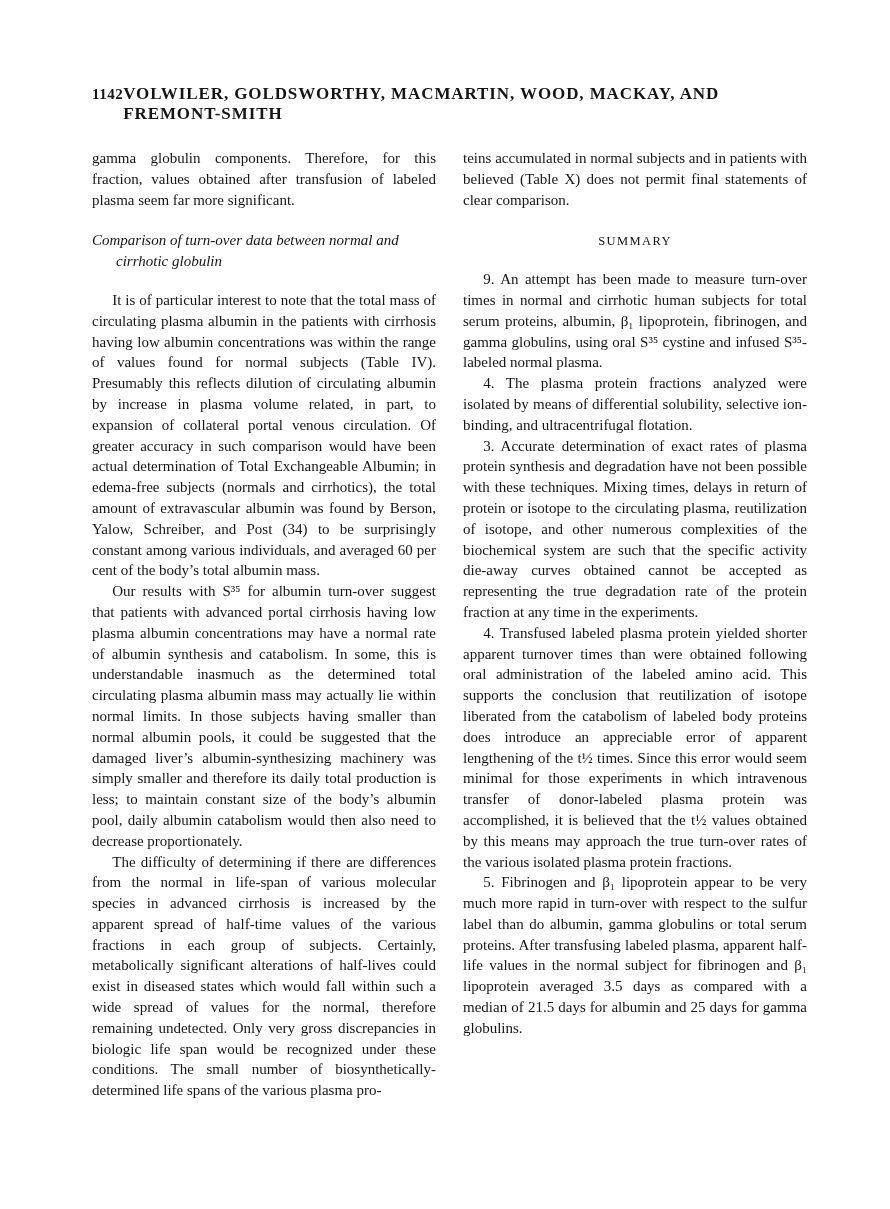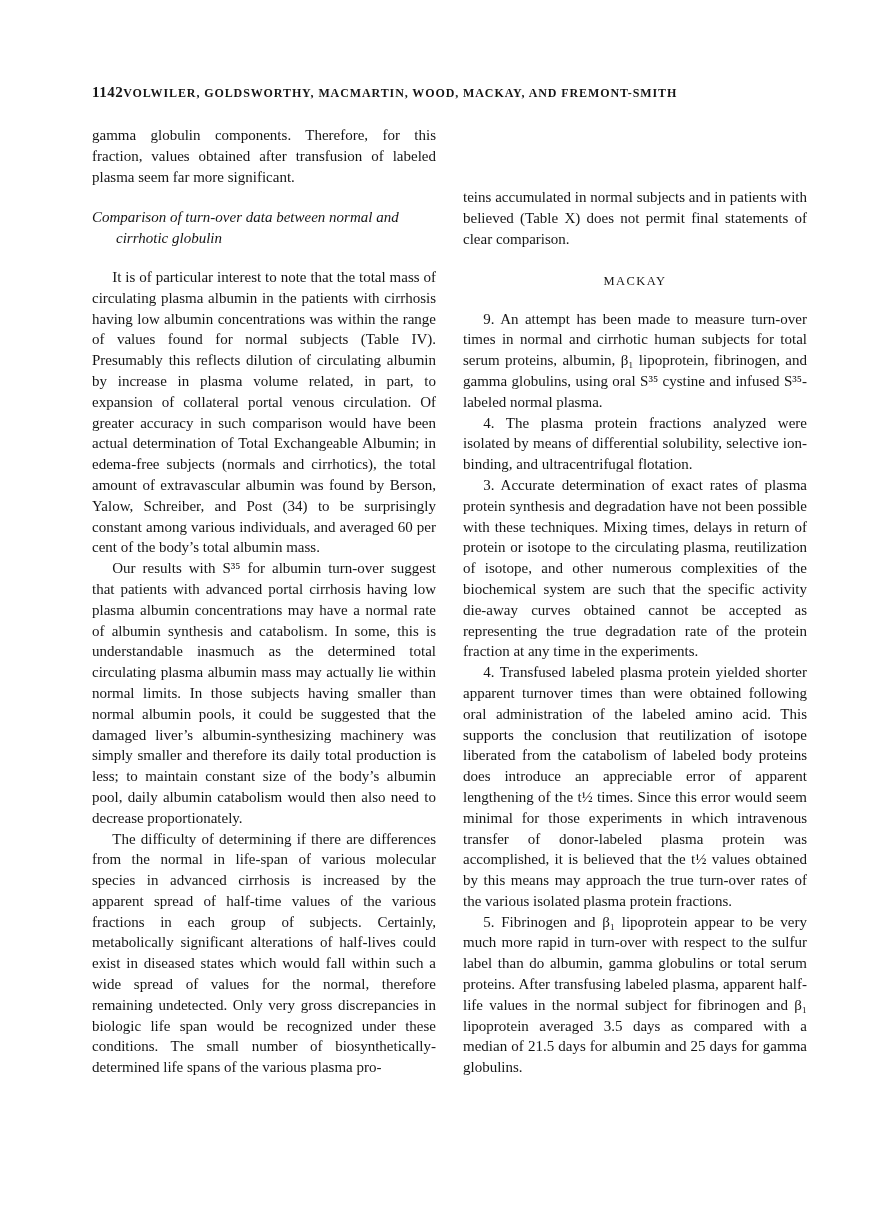--- a/index.html
+++ b/index.html
@@ -22,28 +22,27 @@
     display: flex;
     align-items: baseline;
     margin-bottom: 24px;
   }
   .page-number {
     font-size: 15px;
     font-weight: bold;
     letter-spacing: 0.5px;
   }
   .running-title {
-    font-size: 12px;
+    font-size: 17px;
     font-weight: bold;
     letter-spacing: 0.9px;
   }
   .columns {
     display: flex;
     gap: 27px;
-    align-items: flex-end;
   }
   .col {
     width: 344px;
     font-size: 15px;
     line-height: 20.8px;
     text-align: justify;
   }
   .col p {
     text-indent: 1.35em;
   }
@@ -84,21 +83,21 @@
     <div class="col">
       <p class="noindent">gamma globulin components. Therefore, for this fraction, values obtained after transfusion of labeled plasma seem far more significant.</p>
       <h3 class="section-heading">Comparison of turn-over data between normal and cirrhotic globulin</h3>
       <p>It is of particular interest to note that the total mass of circulating plasma albumin in the patients with cirrhosis having low albumin concentrations was within the range of values found for normal subjects (Table IV). Presumably this reflects dilution of circulating albumin by increase in plasma volume related, in part, to expansion of collateral portal venous circulation. Of greater accuracy in such comparison would have been actual determination of Total Exchangeable Albumin; in edema-free subjects (normals and cirrhotics), the total amount of extravascular albumin was found by Berson, Yalow, Schreiber, and Post (34) to be surprisingly constant among various individuals, and averaged 60 per cent of the body’s total albumin mass.</p>
       <p>Our results with S³⁵ for albumin turn-over suggest that patients with advanced portal cirrhosis having low plasma albumin concentrations may have a normal rate of albumin synthesis and catabolism. In some, this is understandable inasmuch as the determined total circulating plasma albumin mass may actually lie within normal limits. In those subjects having smaller than normal albumin pools, it could be suggested that the damaged liver’s albumin-synthesizing machinery was simply smaller and therefore its daily total production is less; to maintain constant size of the body’s albumin pool, daily albumin catabolism would then also need to decrease proportionately.</p>
       <p>The difficulty of determining if there are differences from the normal in life-span of various molecular species in advanced cirrhosis is increased by the apparent spread of half-time values of the various fractions in each group of subjects. Certainly, metabolically significant alterations of half-lives could exist in diseased states which would fall within such a wide spread of values for the normal, therefore remaining undetected. Only very gross discrepancies in biologic life span would be recognized under these conditions. The small number of biosynthetically-determined life spans of the various plasma pro-</p>
     </div>
 
     <div class="col">
       <p class="noindent">teins accumulated in normal subjects and in patients with believed (Table X) does not permit final statements of clear comparison.</p>
-      <h3 class="summary-heading">MACKAY</h3>
+      <h3 class="summary-heading">SUMMARY</h3>
       <p>9. An attempt has been made to measure turn-over times in normal and cirrhotic human subjects for total serum proteins, albumin, β₁ lipoprotein, fibrinogen, and gamma globulins, using oral S³⁵ cystine and infused S³⁵-labeled normal plasma.</p>
       <p>4. The plasma protein fractions analyzed were isolated by means of differential solubility, selective ion-binding, and ultracentrifugal flotation.</p>
       <p>3. Accurate determination of exact rates of plasma protein synthesis and degradation have not been possible with these techniques. Mixing times, delays in return of protein or isotope to the circulating plasma, reutilization of isotope, and other numerous complexities of the biochemical system are such that the specific activity die-away curves obtained cannot be accepted as representing the true degradation rate of the protein fraction at any time in the experiments.</p>
       <p>4. Transfused labeled plasma protein yielded shorter apparent turnover times than were obtained following oral administration of the labeled amino acid. This supports the conclusion that reutilization of isotope liberated from the catabolism of labeled body proteins does introduce an appreciable error of apparent lengthening of the t½ times. Since this error would seem minimal for those experiments in which intravenous transfer of donor-labeled plasma protein was accomplished, it is believed that the t½ values obtained by this means may approach the true turn-over rates of the various isolated plasma protein fractions.</p>
       <p>5. Fibrinogen and β₁ lipoprotein appear to be very much more rapid in turn-over with respect to the sulfur label than do albumin, gamma globulins or total serum proteins. After transfusing labeled plasma, apparent half-life values in the normal subject for fibrinogen and β₁ lipoprotein averaged 3.5 days as compared with a median of 21.5 days for albumin and 25 days for gamma globulins.</p>
     </div>
 
   </div>
 
 </div>

